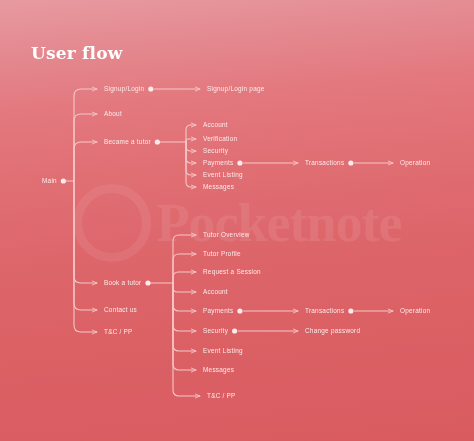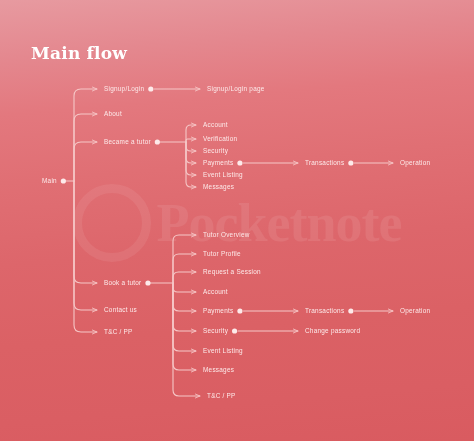--- a/index.html
+++ b/index.html
@@ -83,21 +83,21 @@
 </head>
 <body>
 
 <div id="canvas">
 
   <div id="watermark">
     <div class="wm-mark"></div>
     <div class="wm-text">Pocketnote</div>
   </div>
 
-  <div id="title">Main flow</div>
+  <div id="title">User flow</div>
 
   <svg id="edges" viewBox="0 0 474 441" xmlns="http://www.w3.org/2000/svg">
     <defs>
       <marker id="arrow" viewBox="0 0 10 10" refX="9" refY="5" markerWidth="5" markerHeight="5" orient="auto-start-reverse">
         <path d="M 0.5 1.4 L 9 5 L 0.5 8.6" fill="none" stroke="#f6c7c7" stroke-width="1.5" stroke-linecap="round" stroke-linejoin="round"></path>
       </marker>
     </defs>
     <g id="edge-paths" fill="none" stroke="#f6c7c7" stroke-width="1.1" stroke-linecap="round" stroke-linejoin="round">
         <path d="M 63.359375 181 L 74 181"></path>
         <path d="M 74 181 L 74 96 Q 74 89 81 89 L 97 89" marker-end="url(#arrow)"></path>

